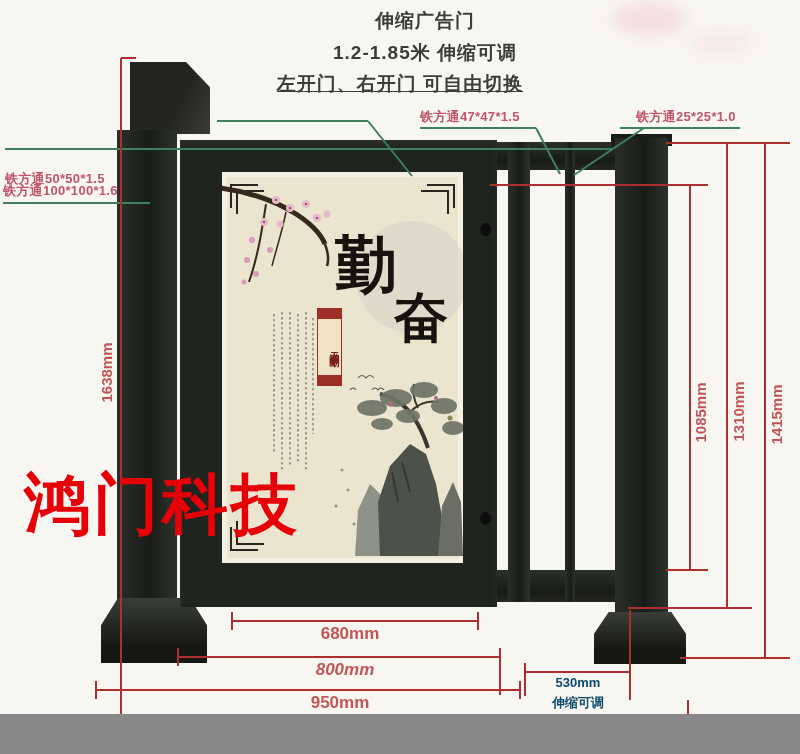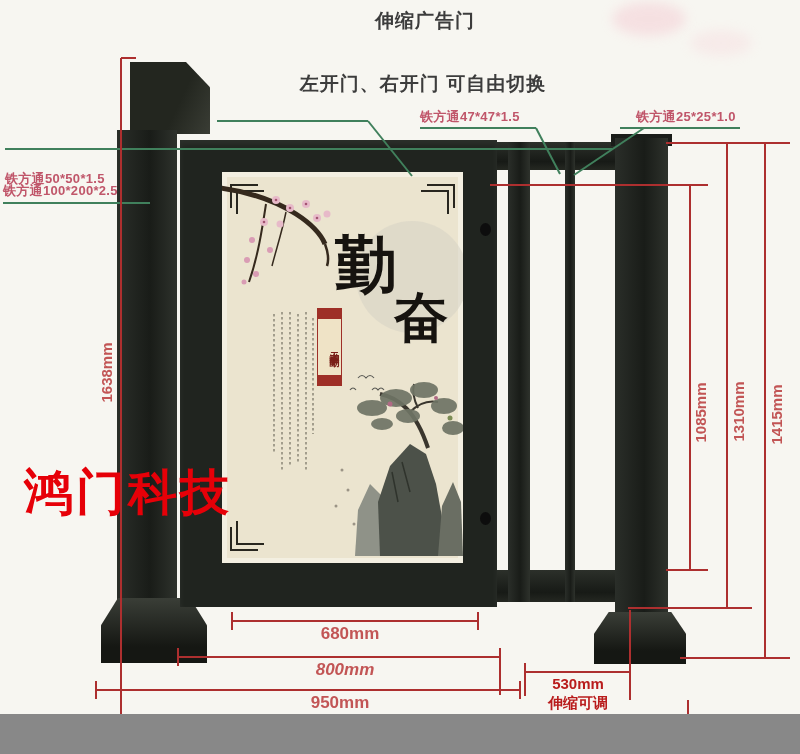--- a/index.html
+++ b/index.html
@@ -5,24 +5,24 @@
   html,body{margin:0;padding:0;background:#888;}
   #stage{position:relative;width:800px;height:714px;background:#f7f6f1;overflow:hidden;
          font-family:"Liberation Sans","DejaVu Sans",sans-serif;}
   .abs{position:absolute;}
   
   .title-line{color:#3c3c3c;font-size:19px;font-weight:600;letter-spacing:1px;white-space:nowrap;
               transform:translateX(-50%);}
   .anno-label{color:#c0566a;font-size:13px;font-weight:600;white-space:nowrap;letter-spacing:0.3px;}
   .dim-text{color:#c25а5a;color:#c25555;font-size:17px;font-weight:600;white-space:nowrap;
             transform:translateX(-50%);}
-  .dim-text-sm{color:#b91c1c;font-size:15px;font-weight:600;white-space:nowrap;transform:translateX(-50%);}
+  .dim-text-sm{color:#0c4a6e;font-size:13px;font-weight:600;white-space:nowrap;transform:translateX(-50%);}
   .dim-vert{color:#c25555;font-size:15px;font-weight:600;white-space:nowrap;text-align:center;
             transform:rotate(-90deg);}
-  .watermark{color:#e60008;font-size:49px;font-weight:900;letter-spacing:3px;white-space:nowrap;
+  .watermark{color:#e60008;font-size:66px;font-weight:900;letter-spacing:3px;white-space:nowrap;
              z-index:40;}
   
   .metal{background:linear-gradient(90deg,#2a2e29,#191c18 55%,#2e322c);}
   .rail{background:linear-gradient(180deg,#2c302a,#171a16 70%,#252822);}
   .post-base{background:linear-gradient(180deg,#3a3e37,#151713 75%);
              clip-path:polygon(16% 0,84% 0,100% 42%,100% 100%,0 100%,0 42%);}
   .knob{width:11px;height:13px;border-radius:50%;background:#0d0d0d;z-index:6;}
   
   #ad-panel{background:#f3efe1;overflow:hidden;z-index:5;}
   #banner-cap-top,#banner-cap-bot{height:10px;background:#9e2f27;}
@@ -36,21 +36,22 @@
 </style>
 </head>
 <body>
 
 <div id="stage">
 
   <div class="abs smudge" style="left:612px;top:2px;width:74px;height:34px;background:#f3b9c6;opacity:.35;"></div>
   <div class="abs smudge" style="left:690px;top:30px;width:62px;height:26px;background:#f6c9d2;opacity:.25;"></div>
 
   <div class="abs title-line" style="left:425px;top:8px;">伸缩广告门</div>
-  <div class="abs title-line" style="left:423px;top:71px;">左开门、右开门 可自由切换</div>
+  <div class="abs title-line" style="left:425px;top:40px;">1.2-1.85米 伸缩可调</div>
+  <div class="abs title-line" style="left:400px;top:71px;text-decoration:underline;">左开门、右开门 可自由切换</div>
 
   <div class="abs" style="left:130px;top:62px;width:80px;height:72px;
               background:linear-gradient(115deg,#23261f 60%,#3a3d35);
               clip-path:polygon(0 0,70% 0,100% 35%,100% 100%,0 100%);"></div>
 
   <div class="abs metal" style="left:117px;top:130px;width:60px;height:494px;"></div>
   <div class="abs post-base" style="left:101px;top:598px;width:106px;height:65px;"></div>
 
   <div class="abs" style="left:180px;top:140px;width:317px;height:467px;background:#20241f;
               box-shadow:inset 0 4px 6px rgba(255,255,255,.06);">
@@ -214,21 +215,21 @@
         <line x1="520" y1="681" x2="520" y2="699"></line>
       <line x1="525" y1="672" x2="630" y2="672"></line>
         <line x1="525" y1="663" x2="525" y2="696"></line>
         <line x1="630" y1="610" x2="630" y2="700"></line>
       <line x1="121" y1="725" x2="688" y2="725"></line>
         <line x1="688" y1="700" x2="688" y2="734"></line>
     </g>
   </svg>
 
   <div class="abs anno-label" style="left:5px;top:130px;margin-top:40px;">铁方通50*50*1.5</div>
-  <div class="abs anno-label" style="left:3px;top:182px;">铁方通100*200*2.5</div>
+  <div class="abs anno-label" style="left:3px;top:182px;">铁方通100*100*1.6</div>
   <div class="abs anno-label" style="left:420px;top:108px;">铁方通47*47*1.5</div>
   <div class="abs anno-label" style="left:636px;top:108px;">铁方通25*25*1.0</div>
 
   <div class="abs dim-vert" style="left:65px;top:364px;width:82px;">1638mm</div>
   <div class="abs dim-vert" style="left:659px;top:404px;width:82px;">1085mm</div>
   <div class="abs dim-vert" style="left:697px;top:403px;width:82px;">1310mm</div>
   <div class="abs dim-vert" style="left:735px;top:406px;width:82px;">1415mm</div>
 
   <div class="abs dim-text" style="left:350px;top:624px;">680mm</div>
   <div class="abs dim-text" style="left:345px;top:660px;font-style:italic;">800mm</div>

